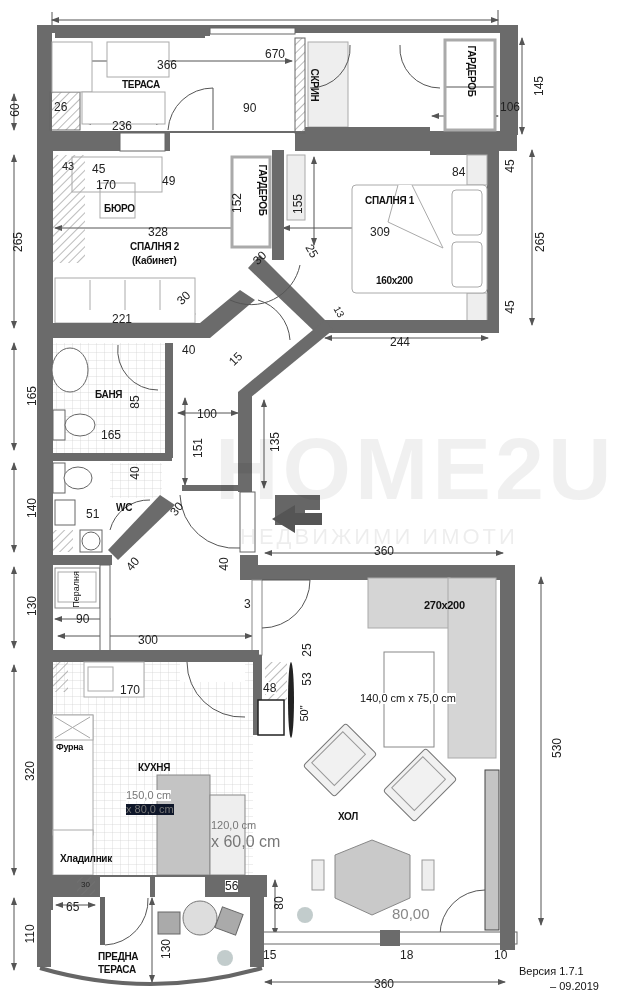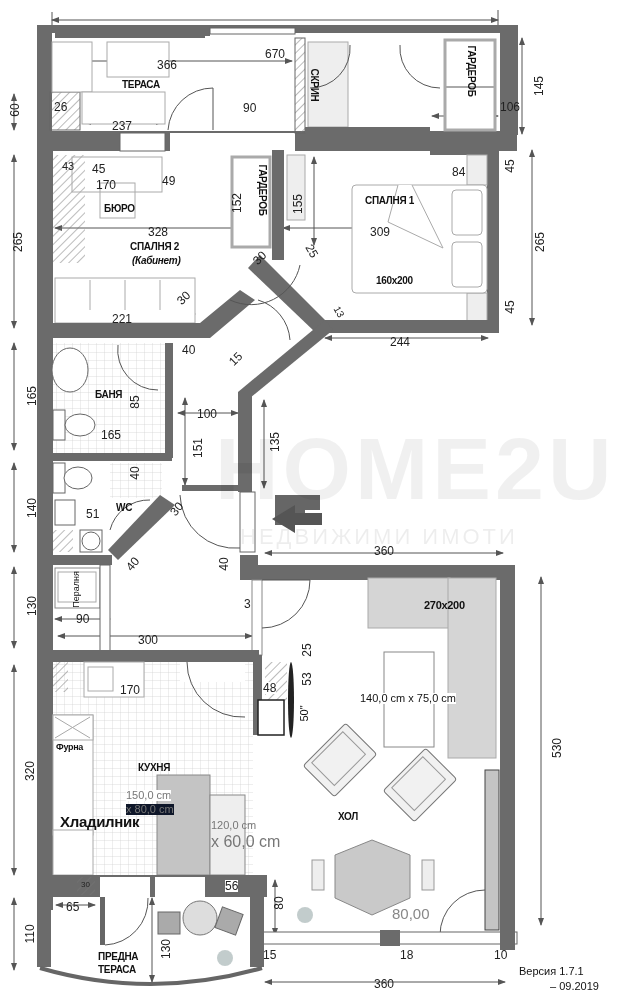--- a/index.html
+++ b/index.html
@@ -227,47 +227,47 @@
 </svg>
 
 <div class="wm">HOME2U</div>
 <div class="wm2">НЕДВИЖИМИ ИМОТИ</div>
 
 <div class="lbl room" style="left:122px;top:80px;">ТЕРАСА</div>
 <div class="lbl room vt90" style="left:298px;top:80px;">СКРИН</div>
 <div class="lbl room vt90" style="left:445px;top:66px;">ГАРДЕРОБ</div>
 <div class="lbl room" style="left:104px;top:204px;">БЮРО</div>
 <div class="lbl room" style="left:130px;top:242px;">СПАЛНЯ 2</div>
-<div class="lbl room" style="left:132px;top:256px;font-style:italic;">(Кабинет)</div>
+<div class="lbl room" style="left:132px;top:256px;">(Кабинет)</div>
 <div class="lbl room vt90" style="left:236px;top:185px;">ГАРДЕРОБ</div>
 <div class="lbl room" style="left:365px;top:196px;">СПАЛНЯ 1</div>
 <div class="lbl room" style="left:376px;top:276px;">160x200</div>
 <div class="lbl room" style="left:95px;top:390px;">БАНЯ</div>
 <div class="lbl room" style="left:116px;top:503px;">WC</div>
 <div class="lbl vt" style="left:58px;top:585px;font-size:9px;">Пералня</div>
 <div class="lbl room" style="left:138px;top:763px;">КУХНЯ</div>
 <div class="lbl room" style="left:56px;top:743px;font-size:9px;">Фурна</div>
-<div class="lbl room" style="left:60px;top:814px;font-size:15px;">Хладилник</div>
+<div class="lbl room" style="left:60px;top:854px;font-size:10px;">Хладилник</div>
 <div class="lbl gray" style="left:126px;top:790px;font-size:11px;background:#fff;">150,0 cm</div>
 <div class="lbl gray" style="left:126px;top:804px;font-size:11px;background:#0f172a;">x 80,0 cm</div>
 <div class="lbl gray" style="left:211px;top:820px;font-size:11px;">120,0 cm</div>
 <div class="lbl gray" style="left:211px;top:834px;font-size:16px;">x 60,0 cm</div>
 <div class="lbl room" style="left:338px;top:812px;">ХОЛ</div>
 <div class="lbl room" style="left:424px;top:600px;font-size:11px;">270x200</div>
 <div class="lbl" style="left:360px;top:693px;font-size:11px;background:#fff;">140,0 cm x 75,0 cm</div>
 <div class="lbl vt" style="left:296px;top:708px;font-size:11px;">50"</div>
 <div class="lbl room" style="left:98px;top:952px;">ПРЕДНА</div>
 <div class="lbl room" style="left:98px;top:965px;">ТЕРАСА</div>
 <div class="lbl" style="left:392px;top:906px;font-size:15px;color:#888;">80,00</div>
 
 <div class="lbl dim" style="left:265px;top:4px;margin-top:44px;">670</div>
 <div class="lbl dim" style="left:157px;top:59px;">366</div>
 <div class="lbl dim vt" style="left:8px;top:104px;">60</div>
 <div class="lbl dim" style="left:54px;top:101px;">26</div>
-<div class="lbl dim" style="left:112px;top:120px;">237</div>
+<div class="lbl dim" style="left:112px;top:120px;">236</div>
 <div class="lbl dim" style="left:243px;top:102px;">90</div>
 <div class="lbl dim" style="left:456px;top:101px;margin-left:44px;">106</div>
 <div class="lbl dim vt" style="left:529px;top:80px;">145</div>
 <div class="lbl dim" style="left:62px;top:161px;font-size:11px;">43</div>
 <div class="lbl dim" style="left:92px;top:163px;">45</div>
 <div class="lbl dim" style="left:96px;top:179px;">170</div>
 <div class="lbl dim" style="left:162px;top:175px;">49</div>
 <div class="lbl dim vt" style="left:227px;top:197px;">152</div>
 <div class="lbl dim vt" style="left:288px;top:198px;">155</div>
 <div class="lbl dim" style="left:148px;top:226px;">328</div>

